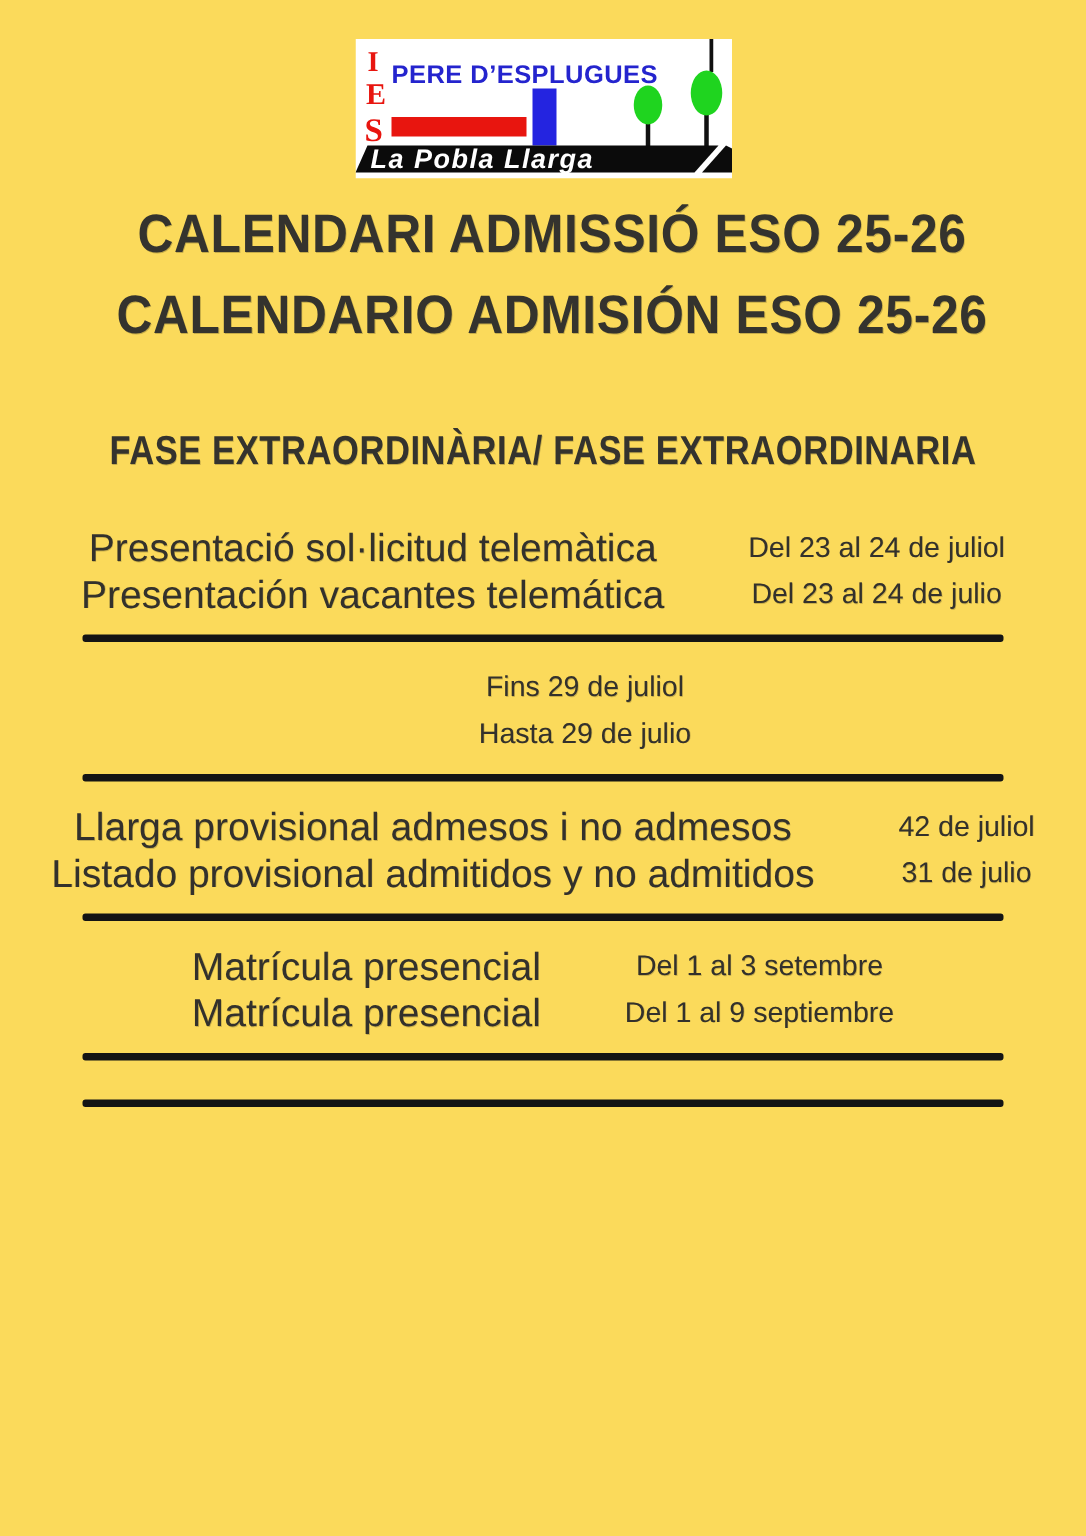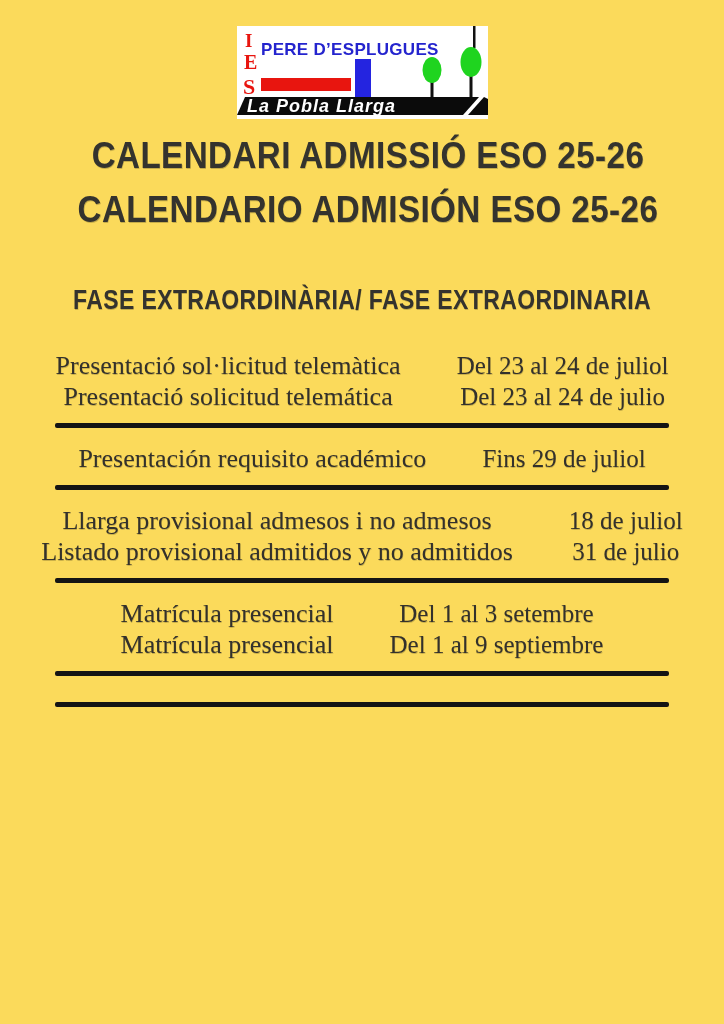--- a/index.html
+++ b/index.html
@@ -51,27 +51,27 @@
   .schedule {
     margin-top: 20px;
   }
   .row {
     display: flex;
     justify-content: center;
     align-items: flex-start;
     gap: 56px;
     padding: 15px 0 11px 0;
     color: #33312C;
-    font-family: Liberation Serif, serif;
+    font-family: Liberation Sans, sans-serif;
     font-size: 26px;
     line-height: 31px;
     text-shadow: 0.4px 0.5px 0 rgba(60,50,25,0.25);
   }
   .cell { text-align: center; white-space: nowrap; }
-  .cell.dates { font-size: 25px; }
+  .cell.dates { font-size: 19px; }
   .divider {
     width: 614px;
     height: 5px;
     background: #141414;
     margin: 0 auto;
     border-radius: 2px;
   }
 </style>
 </head>
 <body>
@@ -101,46 +101,46 @@
     <div class="title-line">CALENDARIO ADMISIÓN ESO 25-26</div>
   </div>
 
   <div class="subtitle">FASE EXTRAORDINÀRIA/ FASE EXTRAORDINARIA</div>
 
   <div class="schedule">
 
     <div class="row">
       <div class="cell activity">
         <div>Presentació sol·licitud telemàtica</div>
-        <div>Presentació solicitud telemática</div>
+        <div>Presentación vacantes telemática</div>
       </div>
       <div class="cell dates">
         <div>Del 23 al 24 de juliol</div>
         <div>Del 23 al 24 de julio</div>
       </div>
     </div>
     <div class="divider"></div>
 
     <div class="row">
       <div class="cell activity">
-        <div>Presentación requisito académico</div>
       </div>
       <div class="cell dates">
         <div>Fins 29 de juliol</div>
+        <div>Hasta 29 de julio</div>
       </div>
     </div>
     <div class="divider"></div>
 
     <div class="row">
       <div class="cell activity">
         <div>Llarga provisional admesos i no admesos</div>
         <div>Listado provisional admitidos y no admitidos</div>
       </div>
       <div class="cell dates">
-        <div>18 de juliol</div>
+        <div>42 de juliol</div>
         <div>31 de julio</div>
       </div>
     </div>
     <div class="divider"></div>
 
     <div class="row">
       <div class="cell activity">
         <div>Matrícula presencial</div>
         <div>Matrícula presencial</div>
       </div>

